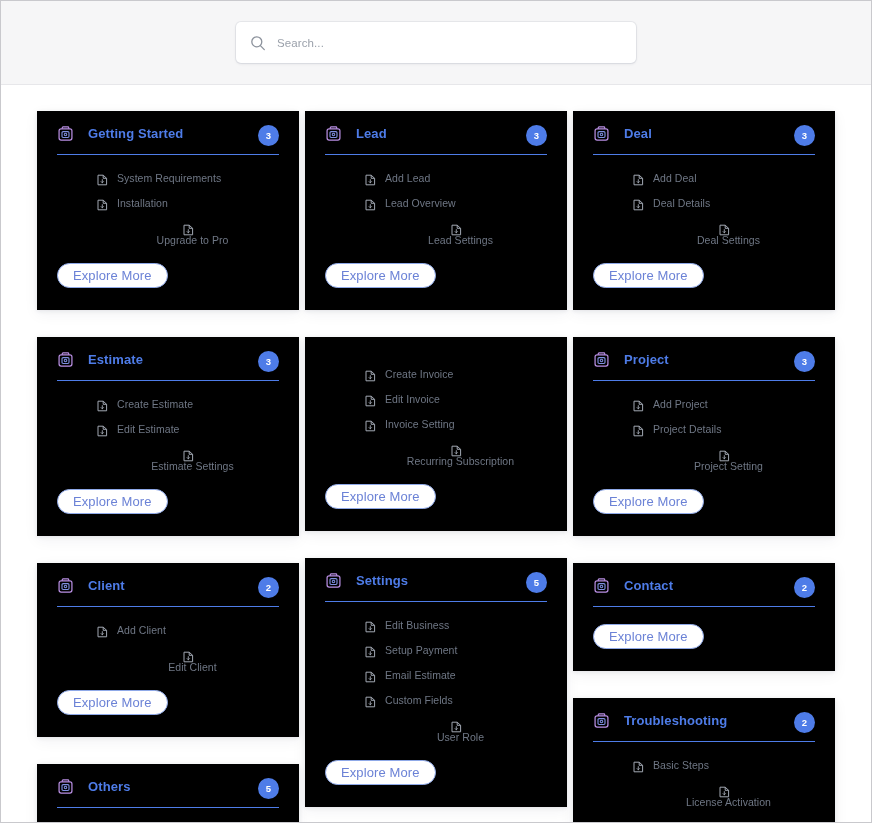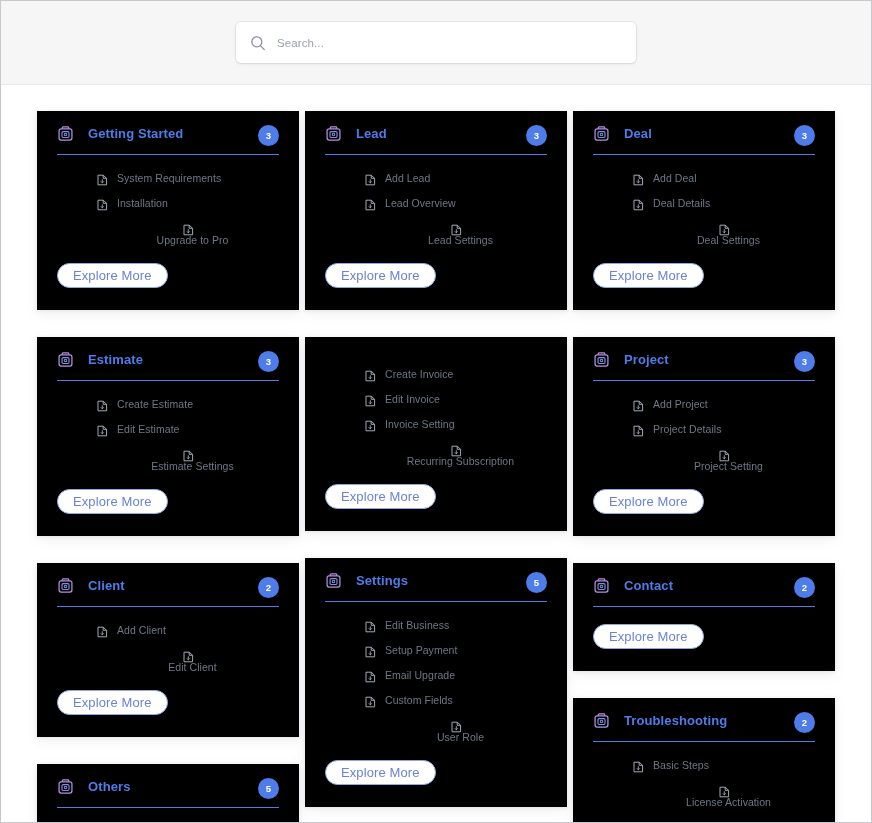--- a/index.html
+++ b/index.html
@@ -405,21 +405,21 @@
                   <path d="M5.3 5.6v3.2M4.1 7.6l1.2 1.2 1.2-1.2" stroke="#a2a8b3" stroke-width=".9" stroke-linecap="round" stroke-linejoin="round"></path>
                 </svg></span>
               <span class="item-label">Setup Payment</span>
             </li>
             <li>
               <span class="doc-icon"><svg viewBox="0 0 11 12" width="11" height="12" fill="none" xmlns="http://www.w3.org/2000/svg">
                   <path d="M1 1.2h5.2L9.6 4.3v6.5H1z" stroke="#a2a8b3" stroke-width="1"></path>
                   <path d="M6.2 1.2v3.1h3.4" stroke="#a2a8b3" stroke-width="1"></path>
                   <path d="M5.3 5.6v3.2M4.1 7.6l1.2 1.2 1.2-1.2" stroke="#a2a8b3" stroke-width=".9" stroke-linecap="round" stroke-linejoin="round"></path>
                 </svg></span>
-              <span class="item-label">Email Upgrade</span>
+              <span class="item-label">Email Estimate</span>
             </li>
             <li>
               <span class="doc-icon"><svg viewBox="0 0 11 12" width="11" height="12" fill="none" xmlns="http://www.w3.org/2000/svg">
                   <path d="M1 1.2h5.2L9.6 4.3v6.5H1z" stroke="#a2a8b3" stroke-width="1"></path>
                   <path d="M6.2 1.2v3.1h3.4" stroke="#a2a8b3" stroke-width="1"></path>
                   <path d="M5.3 5.6v3.2M4.1 7.6l1.2 1.2 1.2-1.2" stroke="#a2a8b3" stroke-width=".9" stroke-linecap="round" stroke-linejoin="round"></path>
                 </svg></span>
               <span class="item-label">Custom Fields</span>
             </li>
             <li>

